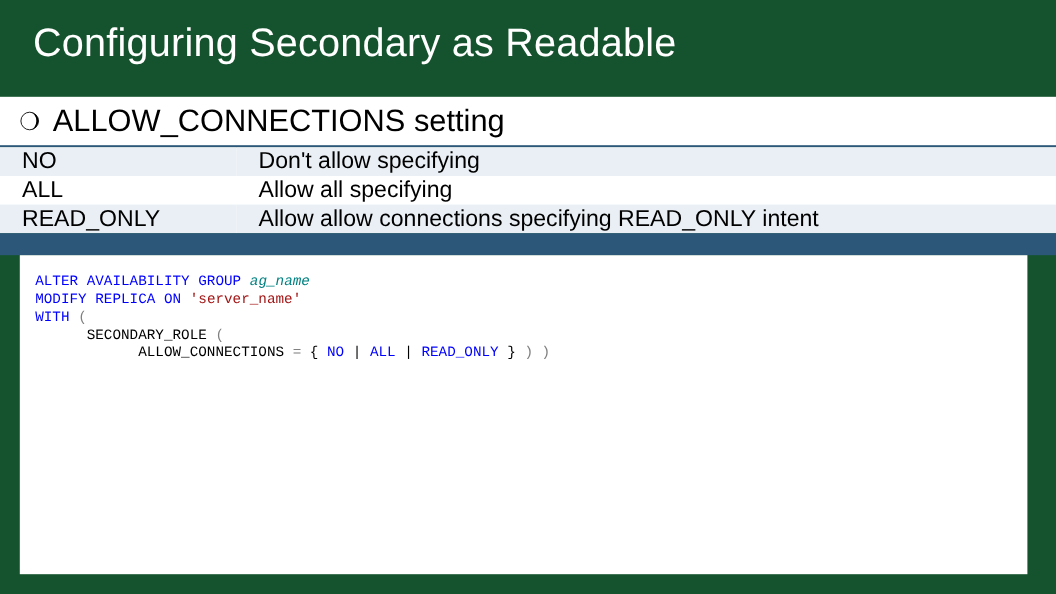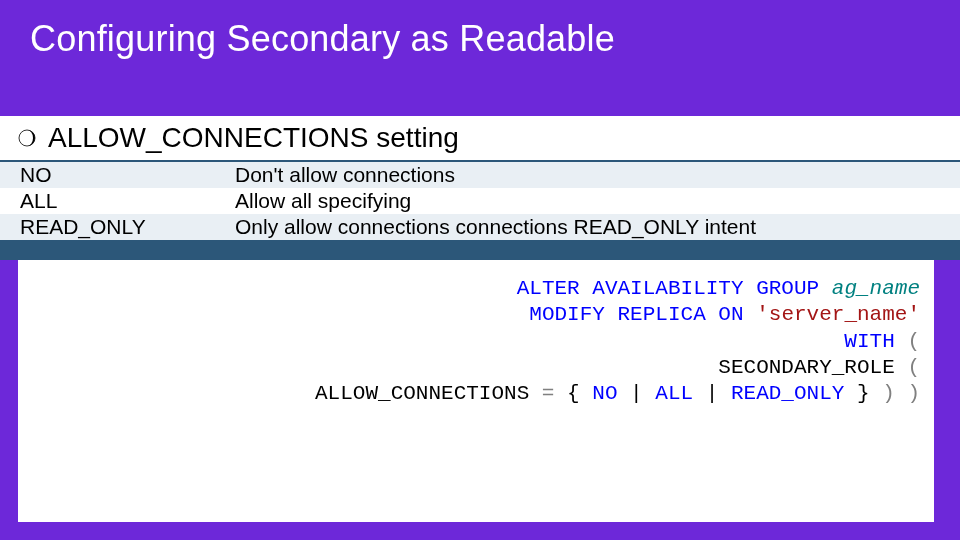--- a/index.html
+++ b/index.html
@@ -6,38 +6,37 @@
   body {
     width: 960px;
     height: 540px;
     background: #000;
     font-family: "Segoe UI", "Segoe UI Light", Arial, sans-serif;
     overflow: hidden;
   }
   .slide {
     width: 100%;
     height: 100%;
-    background: #6d28d9;
+    background: #14532d;
     display: flex;
     flex-direction: column;
   }
   .title {
     color: #fff;
     font-size: 36px;
     font-weight: 300;
     padding: 18px 30px 28px 30px;
     letter-spacing: 0.2px;
   }
   .section-header {
     background: #fff;
     display: flex;
     align-items: center;
     padding: 6px 18px;
     border-bottom: 2px solid #2c5779;
-    margin-top: 28px;
   }
   .bullet-icon {
     width: 18px;
     height: 18px;
     margin-right: 12px;
     display: inline-flex;
     align-items: center;
     justify-content: center;
   }
   .bullet-icon svg { display: block; }
@@ -61,26 +60,25 @@
     vertical-align: top;
   }
   .table td.key { width: 215px; }
   .table .ital { }
   .spacer { height: 20px; background: #2c5779; }
   .code-block {
     background: #fff;
     margin: 0 26px 18px 18px;
     padding: 16px 14px 40px 14px;
     font-family: Consolas, "Courier New", monospace;
-    font-size: 21px;
+    font-size: 13px;
     line-height: 1.25;
     color: #000;
     white-space: pre;
     flex: 1;
-    text-align: right;
   }
   .code-block .kw-blue { color: #0000ff; }
   .code-block .ident { color: #008080; font-style: italic; }
   .code-block .str { color: #a31515; }
   .code-block .op { color: #808080; }
 </style>
 </head>
 <body>
 
 <div class="slide">
@@ -95,29 +93,29 @@
     </span>
     <div class="section-heading">
       <span class="kw">ALLOW_CONNECTIONS</span><span>  setting</span>
     </div>
   </div>
 
   <table class="table">
     <tbody>
         <tr>
       <td class="key">NO</td>
-      <td>Don't allow connections</td>
+      <td>Don't allow specifying</td>
     </tr>
     <tr>
       <td class="key">ALL</td>
       <td>Allow all specifying</td>
     </tr>
     <tr>
       <td class="key">READ_ONLY</td>
-      <td><span>Only allow connections connections </span><span class="ital">READ_ONLY intent</span></td>
+      <td><span>Allow allow connections specifying </span><span class="ital">READ_ONLY intent</span></td>
     </tr>
   </tbody>
     </table>
 
   <div class="spacer"></div>
 
   <div class="code-block"><span class="kw-blue">ALTER</span> <span class="kw-blue">AVAILABILITY</span> <span class="kw-blue">GROUP</span> <span class="ident">ag_name</span>
 <span class="kw-blue">MODIFY</span> <span class="kw-blue">REPLICA</span> <span class="kw-blue">ON</span> <span class="str">'server_name'</span>
 <span class="kw-blue">WITH</span> <span class="op">(</span>
 <span>      SECONDARY_ROLE </span><span class="op">(</span>

